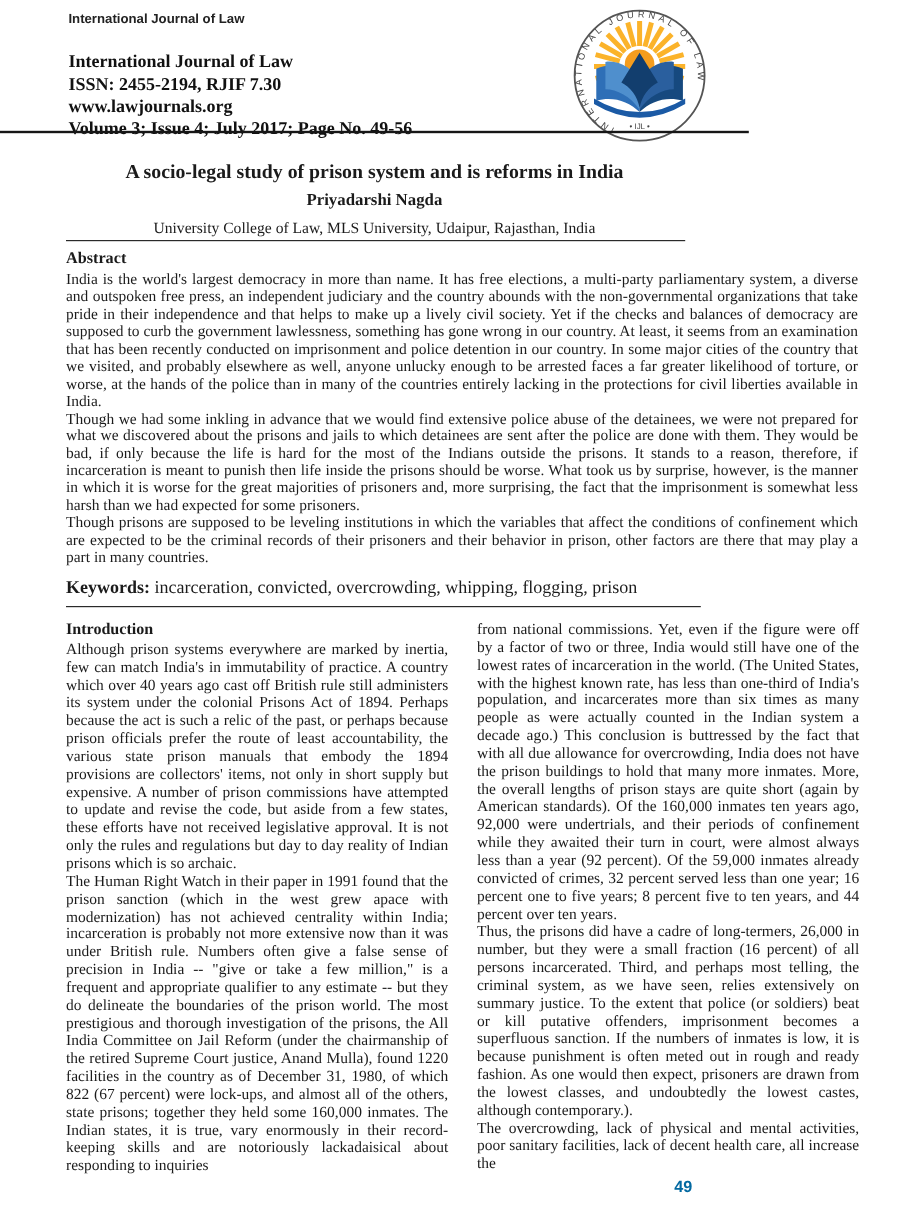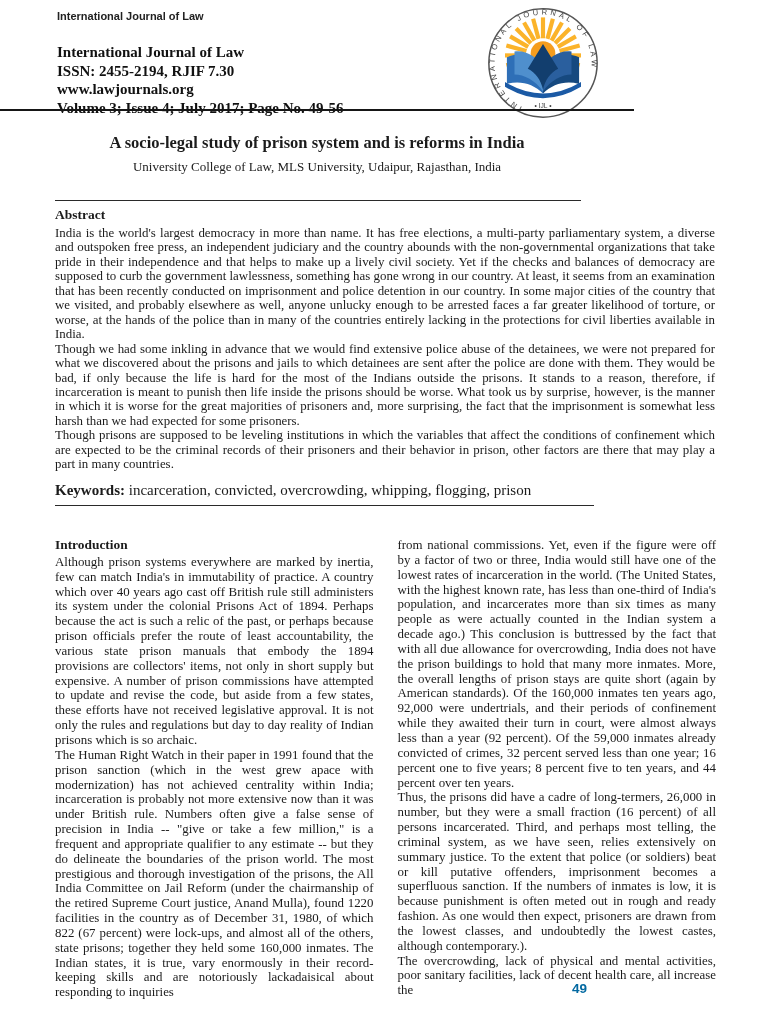--- a/index.html
+++ b/index.html
@@ -1,18 +1,18 @@
 <!DOCTYPE html>
 <html><head>
 <meta charset="utf-8">
 <style>
   html,body{margin:0;padding:0;}
   body{width:768px;height:1024px;background:#ffffff;overflow:hidden;}
   .page{position:relative;width:624px;height:1024px;background:#ffffff;
-        font-family:"Liberation Serif",serif;color:#1b1b1b;padding-left:10px;}
+        font-family:"Liberation Serif",serif;color:#1b1b1b;}
 
   .masthead-small{position:absolute;top:10px;left:57px;
         font-family:"Liberation Sans",sans-serif;font-weight:bold;font-size:11px;color:#222;}
 
   .header-block{position:absolute;top:43px;left:57px;font-weight:bold;
         font-size:15px;line-height:18.5px;color:#111;}
 
   .logo{position:absolute;top:6px;right:34px;width:114px;height:114px;}
 
   .rule-full{position:absolute;top:109px;left:0;right:0;height:2px;background:#161616;z-index:3;}
@@ -24,21 +24,21 @@
 
   .rule-m1{position:absolute;top:200px;left:55px;right:53px;border-top:1.5px solid #2a2a2a;}
   .rule-m2{position:absolute;top:505px;left:55px;right:40px;border-top:1.5px solid #2a2a2a;}
 
   .abstract{position:absolute;top:207px;left:55px;width:660px;}
   .section-heading{font-size:13.5px;font-weight:bold;margin:0 0 3px 0;}
   .abstract p{margin:0;font-size:12.9px;line-height:14.45px;text-align:justify;}
   .keywords{margin-top:10px;font-size:15px;}
   .keywords .kw-label{font-weight:bold;}
 
-  .columns{position:absolute;top:538px;left:55px;width:661px;display:flex;gap:24px;}
+  .columns{position:absolute;top:517px;left:55px;width:661px;display:flex;gap:24px;}
   .col{width:323.5px;font-size:12.9px;line-height:14.85px;text-align:justify;}
   .col p{margin:0;}
   .intro-heading{font-size:13.4px;font-weight:bold;margin:0 0 2px 0;text-align:left;}
 
   .page-number{position:absolute;top:981px;right:47px;
         font-family:"Liberation Sans",sans-serif;font-weight:bold;font-size:13.5px;color:#0369a1;}
 </style>
 </head>
 <body>
 
@@ -87,20 +87,21 @@
     <text font-family="Liberation Sans, sans-serif" font-size="8" letter-spacing="3.2" fill="#444444">
       <textPath href="#ringPath" startOffset="7%">INTERNATIONAL JOURNAL OF LAW</textPath>
     </text>
     <text x="60" y="107" text-anchor="middle" font-family="Liberation Sans, sans-serif" font-size="7" fill="#444444">• IJL •</text>
   </svg>
 
   <div class="rule-full"></div>
 
   <div class="title-block">
     <div class="title">A socio-legal study of prison system and is reforms in India</div>
+    <div class="author">Priyadarshi Nagda</div>
     <div class="affiliation">University College of Law, MLS University, Udaipur, Rajasthan, India</div>
   </div>
 
   <div class="rule-m1"></div>
 
   <div class="abstract">
     <div class="section-heading">Abstract</div>
     <p>India is the world's largest democracy in more than name. It has free elections, a multi-party parliamentary system, a diverse and outspoken free press, an independent judiciary and the country abounds with the non-governmental organizations that take pride in their independence and that helps to make up a lively civil society. Yet if the checks and balances of democracy are supposed to curb the government lawlessness, something has gone wrong in our country. At least, it seems from an examination that has been recently conducted on imprisonment and police detention in our country. In some major cities of the country that we visited, and probably elsewhere as well, anyone unlucky enough to be arrested faces a far greater likelihood of torture, or worse, at the hands of the police than in many of the countries entirely lacking in the protections for civil liberties available in India.</p>
     <p>Though we had some inkling in advance that we would find extensive police abuse of the detainees, we were not prepared for what we discovered about the prisons and jails to which detainees are sent after the police are done with them. They would be bad, if only because the life is hard for the most of the Indians outside the prisons. It stands to a reason, therefore, if incarceration is meant to punish then life inside the prisons should be worse. What took us by surprise, however, is the manner in which it is worse for the great majorities of prisoners and, more surprising, the fact that the imprisonment is somewhat less harsh than we had expected for some prisoners.</p>
     <p>Though prisons are supposed to be leveling institutions in which the variables that affect the conditions of confinement which are expected to be the criminal records of their prisoners and their behavior in prison, other factors are there that may play a part in many countries.</p>

